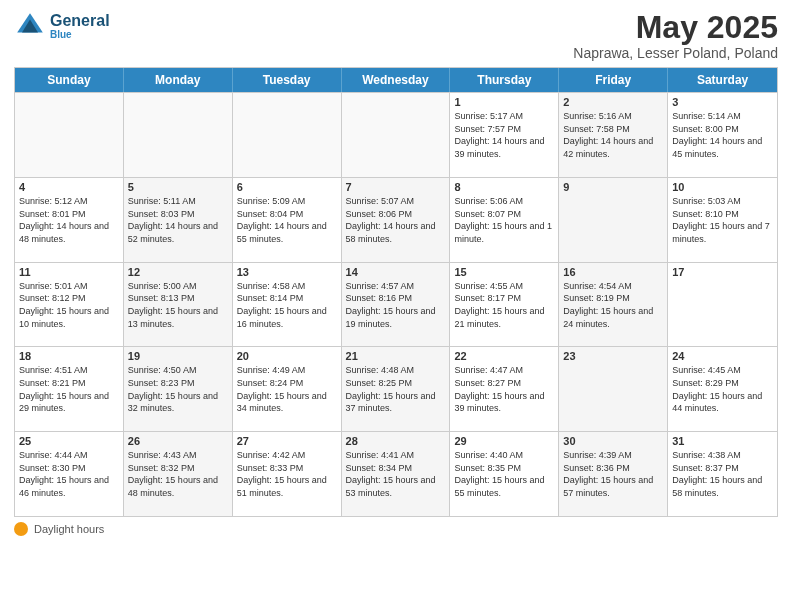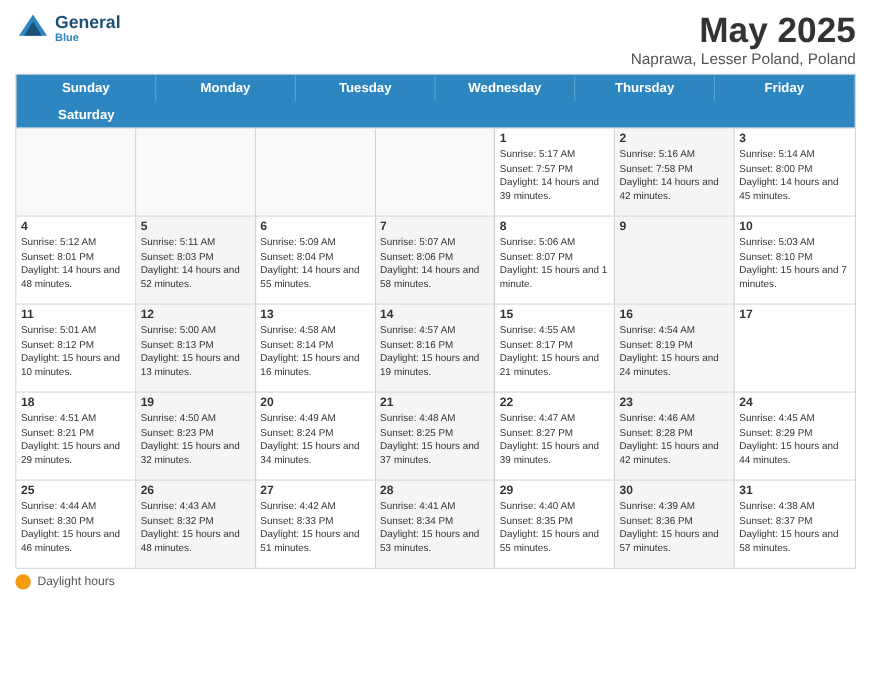--- a/index.html
+++ b/index.html
@@ -46,21 +46,21 @@
       color: #555;
     }
     .calendar {
       flex: 1;
       display: flex;
       flex-direction: column;
       border: 1px solid #ccc;
     }
     .cal-header-row {
       display: grid;
-      grid-template-columns: repeat(6, 1fr);
+      grid-template-columns: repeat(7, 1fr);
       background: #2e86c1;
     }
     .cal-header-cell {
       color: #fff;
       font-weight: bold;
       font-size: 12px;
       padding: 5px 4px;
       text-align: center;
       border-right: 1px solid #5ba3d0;
     }
@@ -298,24 +298,20 @@
           </div>
           <div class="cal-cell">
             <span class="day-num">22</span>
             <div class="cell-info">Sunrise: 4:47 AM
 Sunset: 8:27 PM
 Daylight: 15 hours
 and 39 minutes.</div>
           </div>
           <div class="cal-cell alt">
             <span class="day-num">23</span>
-            <div class="cell-info">Sunrise: 4:46 AM
-Sunset: 8:28 PM
-Daylight: 15 hours
-and 42 minutes.</div>
           </div>
           <div class="cal-cell">
             <span class="day-num">24</span>
             <div class="cell-info">Sunrise: 4:45 AM
 Sunset: 8:29 PM
 Daylight: 15 hours
 and 44 minutes.</div>
           </div>
         </div>
         <div class="cal-week">

